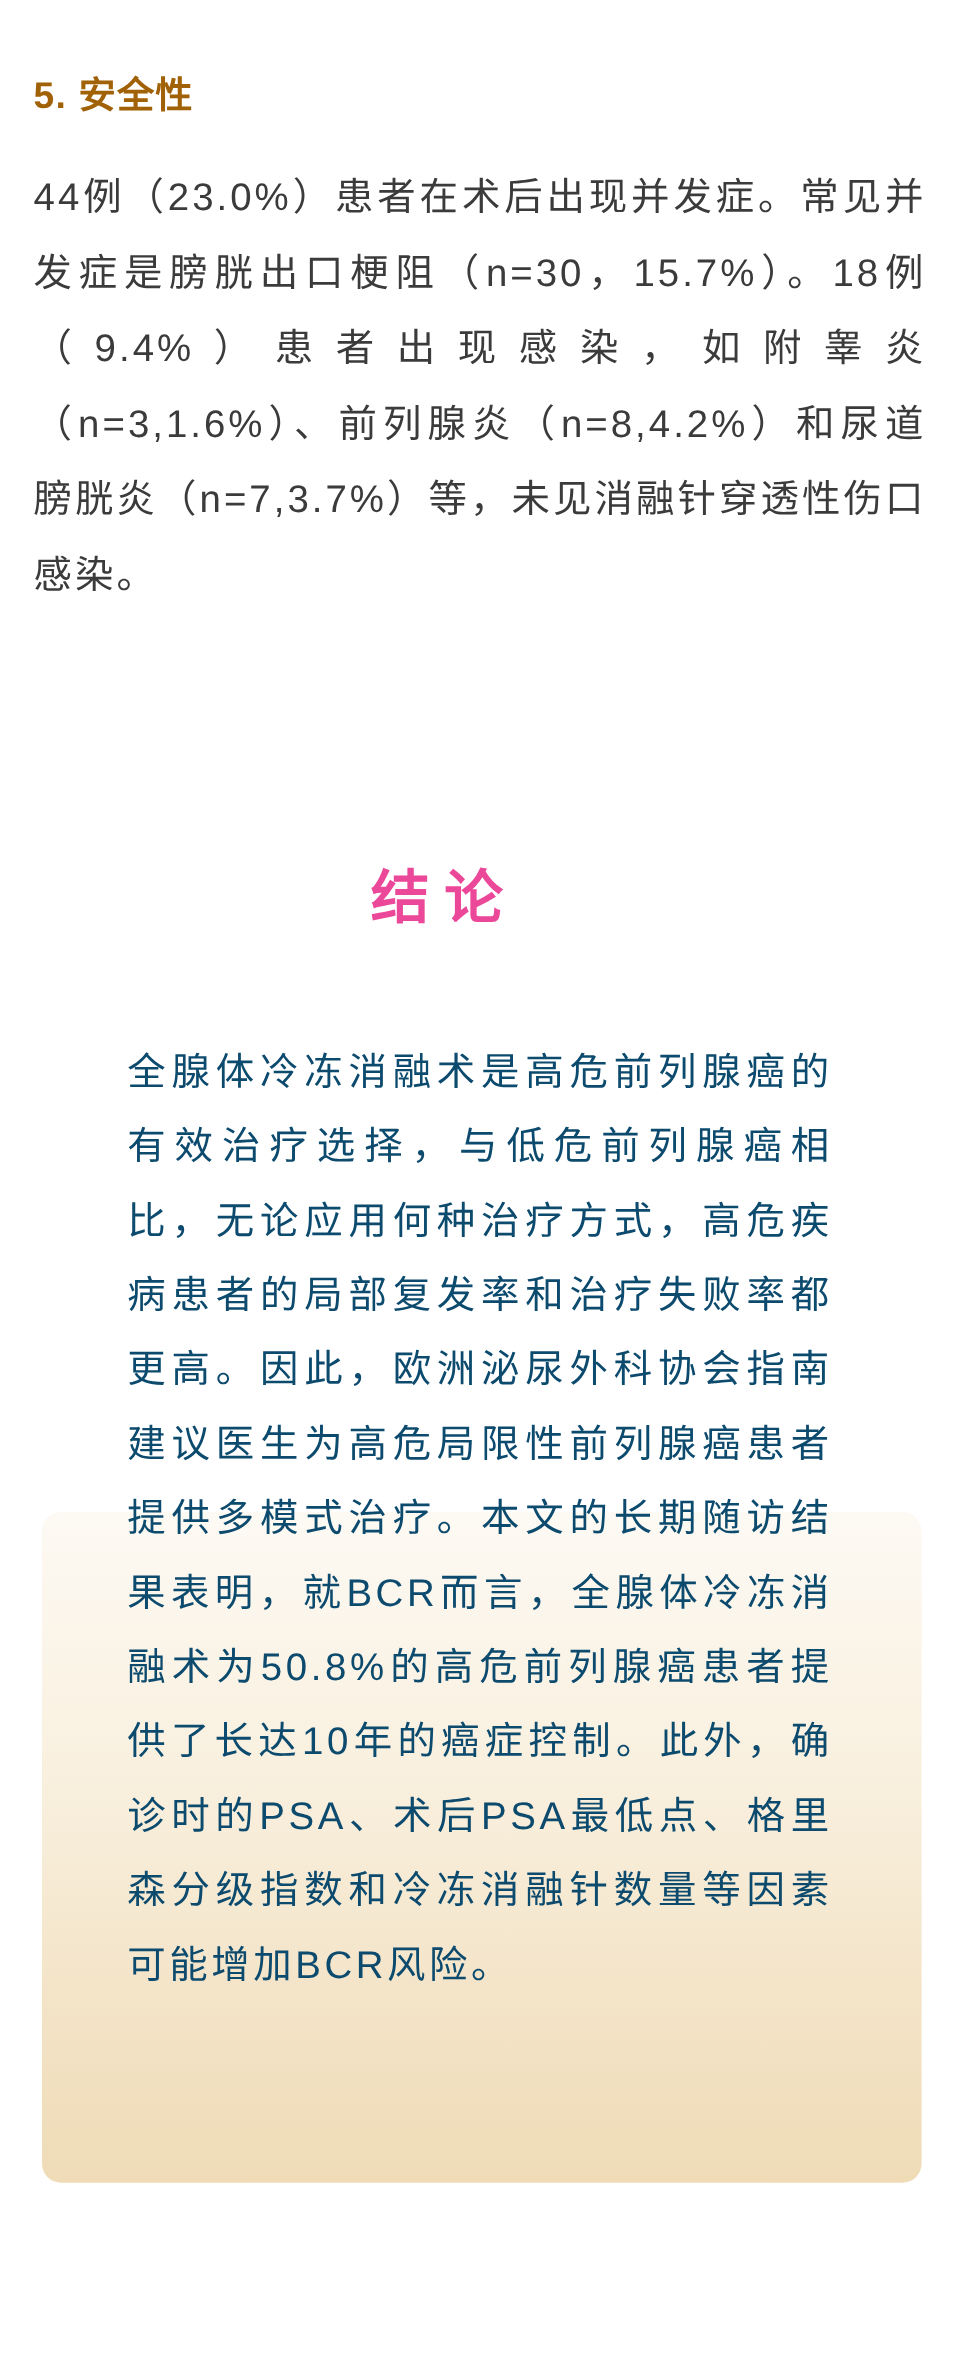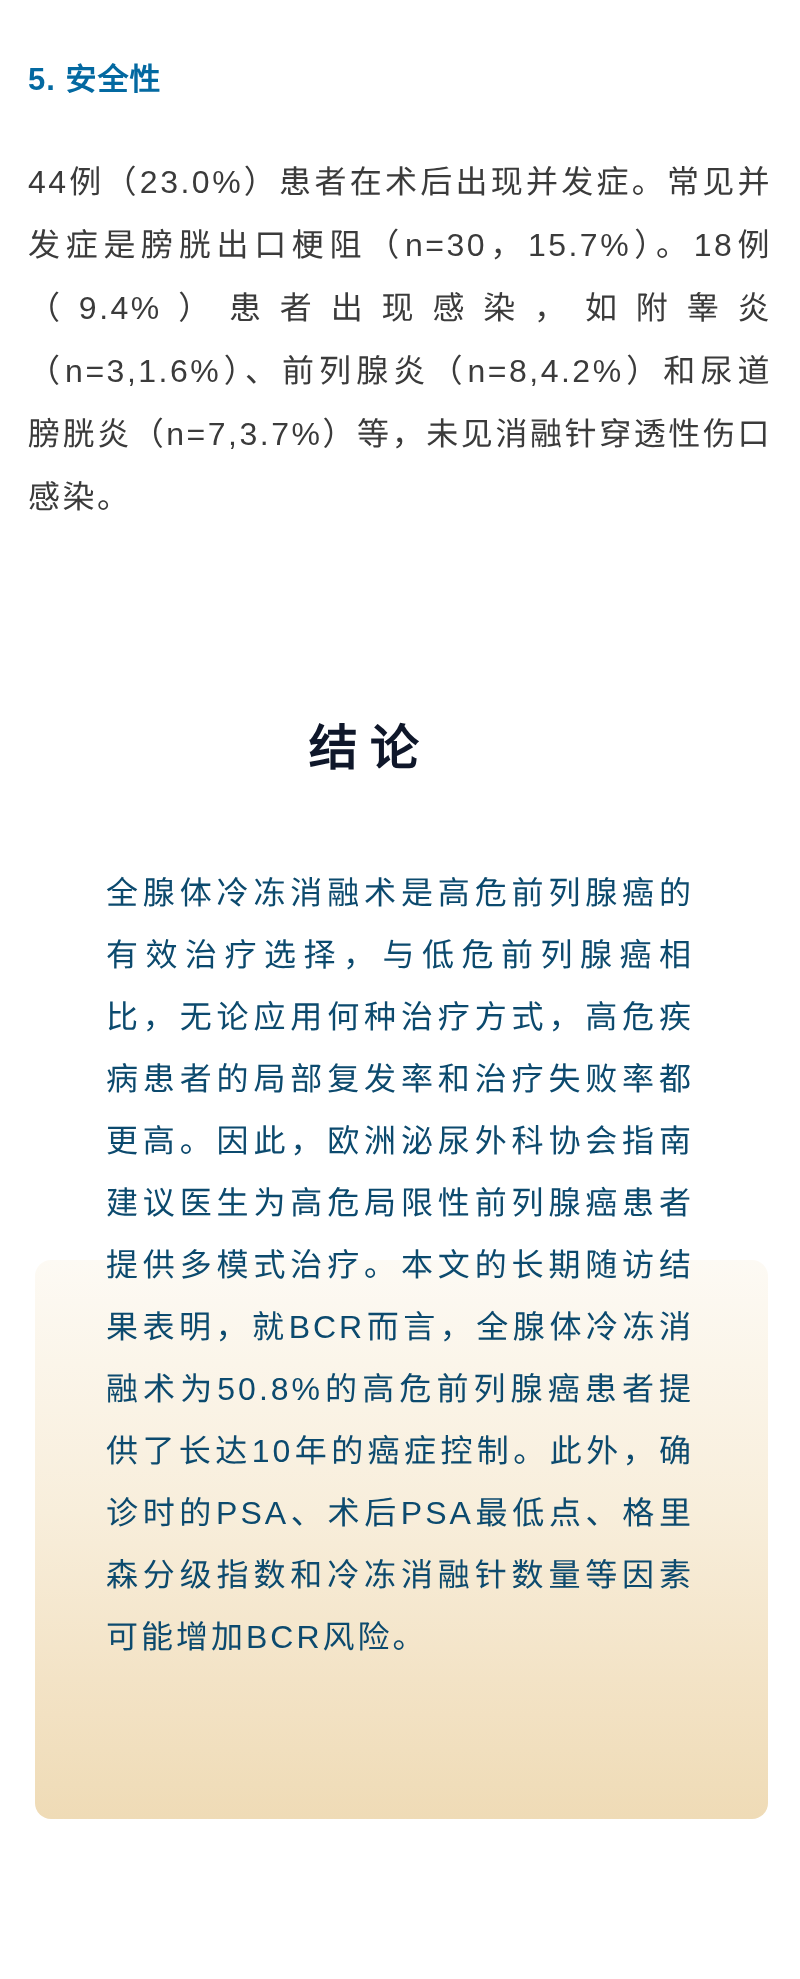--- a/index.html
+++ b/index.html
@@ -32,47 +32,47 @@
       z-index: 1;
     }
 
     .safety-heading {
       position: absolute;
       left: 28px;
       top: 28px;
       font-size: 31px;
       font-weight: 700;
       letter-spacing: 1px;
-      color: #0369a1;
+      color: #a16207;
       font-family: "Liberation Sans", "DejaVu Sans", sans-serif;
     }
 
     .safety-body {
       position: absolute;
       left: 28px;
-      top: 119px;
+      top: 101px;
       width: 744px;
       font-size: 32px;
       line-height: 63px;
       letter-spacing: 2.5px;
       text-align: justify;
       text-justify: inter-character;
       color: #3b3b3b;
     }
 
     .conclusion-title {
       position: absolute;
       left: 0;
       top: 686px;
       width: 728px;
       text-align: center;
       font-size: 49px;
       line-height: 59px;
       font-weight: 700;
-      color: #0f172a;
+      color: #ec4899;
       font-family: "Liberation Serif", "DejaVu Serif", serif;
     }
 
     .conclusion-body {
       position: absolute;
       left: 106px;
       top: 830px;
       width: 588px;
       font-size: 32px;
       line-height: 62px;

